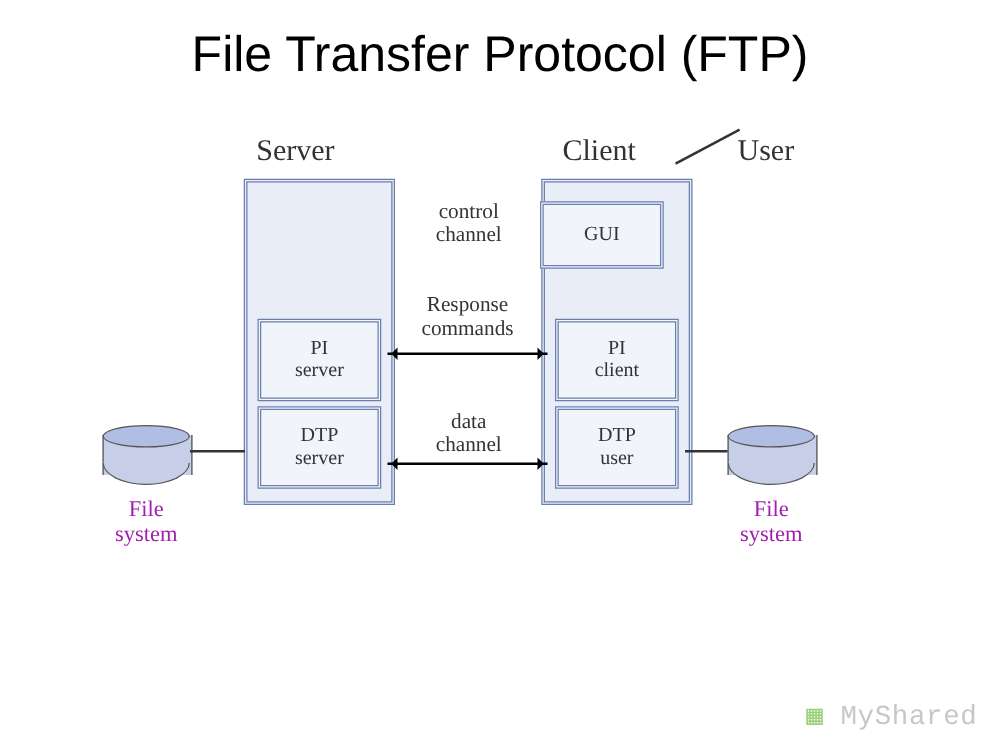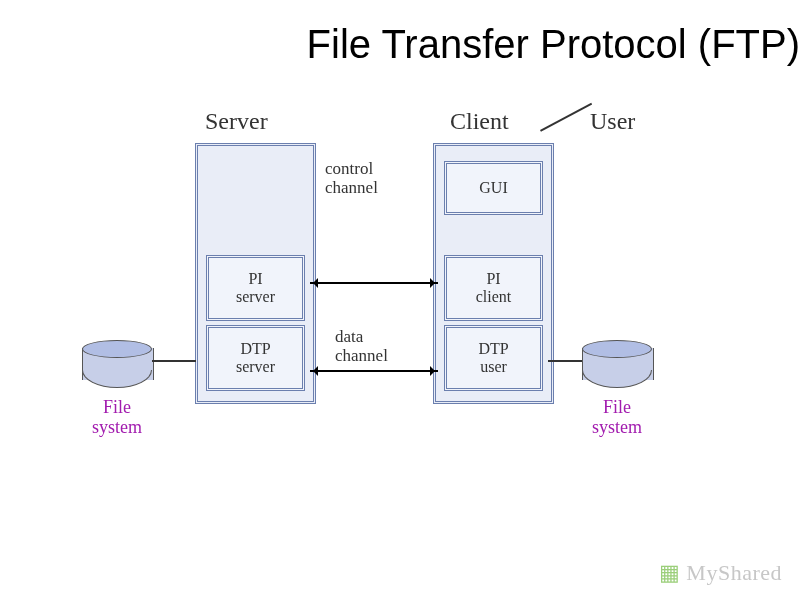--- a/index.html
+++ b/index.html
@@ -1,35 +1,35 @@
 <!DOCTYPE html>
 <html><head>
 <meta charset="utf-8">
 <style>
   html,body{margin:0;padding:0;width:800px;height:600px;background:#fff;font-family:Arial,sans-serif;}
   .stage{position:relative;width:800px;height:600px;}
-  .title{position:absolute;left:0;width:100%;text-align:right;top:22px;font-size:40px;color:#000;}
+  .title{position:absolute;left:0;width:100%;text-align:center;top:22px;font-size:40px;color:#000;}
   
   .col{position:absolute;border:3px double #6b7fae;background:#e9edf7;}
   .col.server{left:195px;top:143px;width:115px;height:255px;}
   .col.client{left:433px;top:143px;width:115px;height:255px;}
   
   .lbl{position:absolute;font-family:"Comic Sans MS","Segoe Script",cursive;font-size:24px;color:#333;}
   .lbl.server{left:205px;top:108px;}
   .lbl.client{left:450px;top:108px;}
   .lbl.user{left:590px;top:108px;}
   
   .inbox{position:absolute;border:3px double #6b7fae;background:#f1f4fb;display:flex;align-items:center;justify-content:center;text-align:center;font-family:"Comic Sans MS","Segoe Script",cursive;font-size:16px;color:#333;line-height:1.15;}
   .inbox.pi-server{left:206px;top:255px;width:93px;height:60px;}
   .inbox.dtp-server{left:206px;top:325px;width:93px;height:60px;}
-  .inbox.gui{left:444px;top:161px;width:93px;height:48px;text-align:right;}
+  .inbox.gui{left:432px;top:161px;width:93px;height:48px;text-align:right;}
   .inbox.pi-client{left:444px;top:255px;width:93px;height:60px;}
   .inbox.dtp-user{left:444px;top:325px;width:93px;height:60px;}
   
-  .conn{position:absolute;font-family:"Comic Sans MS","Segoe Script",cursive;font-size:17px;color:#333;line-height:1.1;}
+  .conn{position:absolute;font-family:"Comic Sans MS","Segoe Script",cursive;font-size:17px;color:#333;text-align:center;line-height:1.1;}
   .conn.control{left:325px;top:160px;width:100px;}
   .conn.response{left:322px;top:235px;width:104px;}
   .conn.data{left:335px;top:328px;width:80px;font-family:Liberation Serif, serif;}
   
   .fs{position:absolute;font-family:"Comic Sans MS","Segoe Script",cursive;font-size:18px;color:#a21caf;text-align:center;line-height:1.1;}
   .fs.left{left:82px;top:398px;width:70px;}
   .fs.right{left:582px;top:398px;width:70px;}
   
   .cyl{position:absolute;width:70px;height:48px;}
   .cyl .body{position:absolute;left:0;top:8px;width:70px;height:32px;background:#c7cfe8;border-left:1.5px solid #555;border-right:1.5px solid #555;}
@@ -44,21 +44,21 @@
   
   .arrow{position:absolute;height:2px;background:#000;}
   .arrow:before,.arrow:after{content:"";position:absolute;top:-4px;border:5px solid transparent;}
   .arrow:before{left:-2px;border-right-color:#000;}
   .arrow:after{right:-2px;border-left-color:#000;}
   .arrow.a-resp{left:310px;top:282px;width:128px;}
   .arrow.a-data{left:310px;top:370px;width:128px;}
   
   .userline{position:absolute;left:540px;top:130px;width:58px;height:28px;border-top:2px solid #333;transform:rotate(-28deg);transform-origin:left top;}
   
-  .wm{position:absolute;right:18px;bottom:14px;color:#c7c7c7;font-size:22px;font-family:Liberation Serif, serif;letter-spacing:0.5px;}
+  .wm{position:absolute;right:18px;bottom:14px;color:#c7c7c7;font-size:22px;font-family:Liberation Mono, monospace;letter-spacing:0.5px;}
   .wm .g{color:#9bcf7a;}
 </style>
 </head>
 <body>
 
 <div class="stage">
 
   <div class="title">File Transfer Protocol (FTP)</div>
 
   <div class="lbl server">Server</div>
@@ -69,20 +69,21 @@
   <div class="col server"></div>
   <div class="col client"></div>
 
   <div class="inbox pi-server">PI<br>server</div>
   <div class="inbox dtp-server">DTP<br>server</div>
   <div class="inbox gui">GUI</div>
   <div class="inbox pi-client">PI<br>client</div>
   <div class="inbox dtp-user">DTP<br>user</div>
 
   <div class="conn control">control<br>channel</div>
+  <div class="conn response">Response<br>commands</div>
   <div class="conn data">data<br>channel</div>
 
   <div class="arrow a-resp"></div>
   <div class="arrow a-data"></div>
 
   <div class="cyl left">
     <div class="body"></div>
       <div class="bot"></div>
       <div class="top"></div>
   </div>

